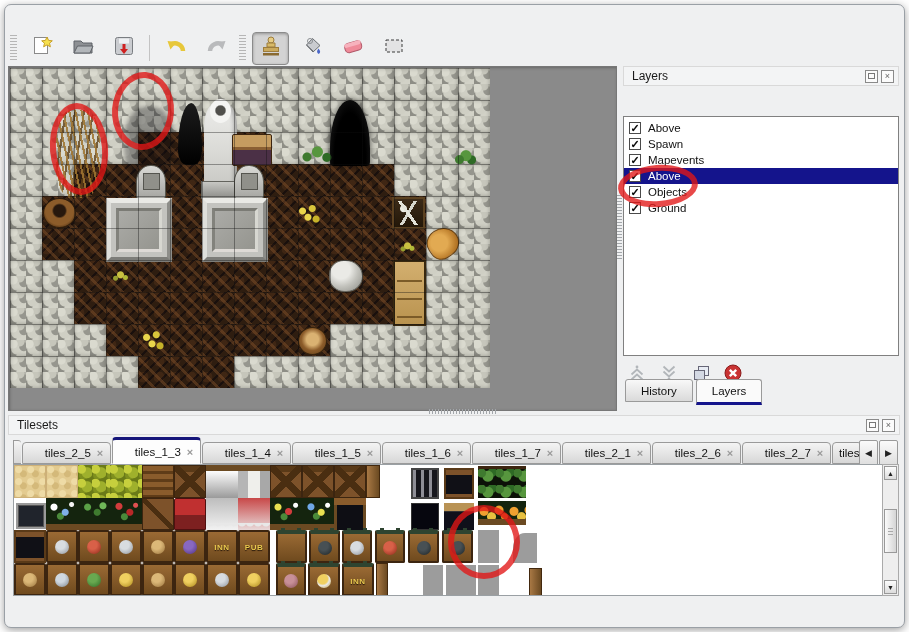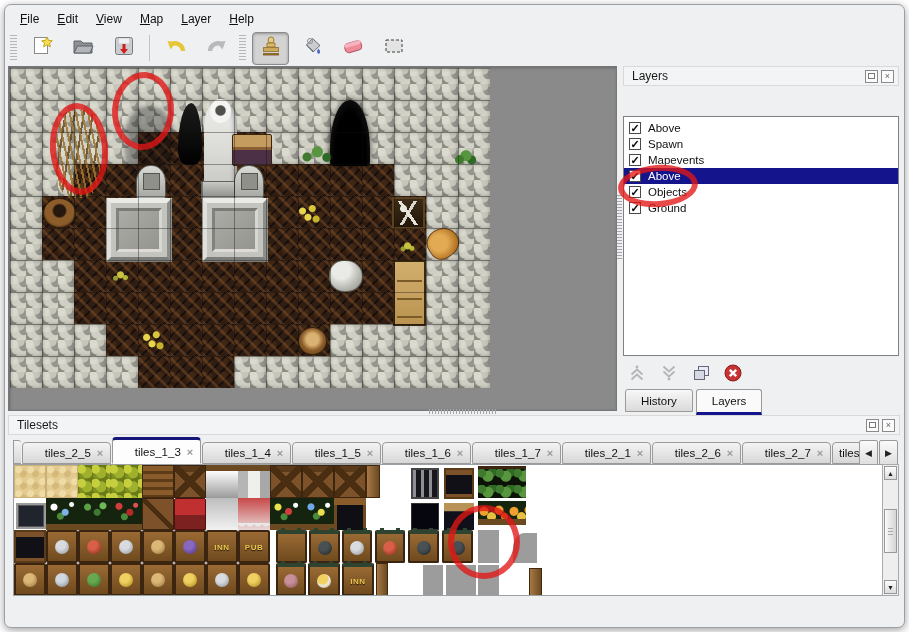--- a/index.html
+++ b/index.html
@@ -100,21 +100,21 @@
                  border:1px solid #979797;border-radius:3px;box-sizing:border-box;}
   .slider-handle::after{content:"";position:absolute;left:5px;right:5px;top:3px;bottom:3px;
                  background:repeating-linear-gradient(to right,#b2b2b2 0 1px,transparent 1px 3px);}
   .layer-list{position:absolute;left:0;top:50px;right:0;height:240px;background:#fff;border:1px solid #808080;padding-top:3px;box-sizing:border-box;}
   .layer-row{height:16px;display:flex;align-items:center;font-size:11.5px;color:#101010;padding-left:5px;}
   .layer-row.selected{background:#14148c;color:#fff;}
   .cb{width:12px;height:12px;background:#fff;border:1px solid #4a4a4a;margin-right:7px;font-size:11px;line-height:10px;
       text-align:center;color:#0a0a0a;font-weight:bold;box-sizing:border-box;flex:none;}
   .layer-btns{position:absolute;left:4px;top:295px;height:24px;display:flex;align-items:center;gap:12px;}
   .lb{width:20px;height:20px;display:flex;align-items:center;justify-content:center;}
-  .bottom-tabs{position:absolute;left:2px;top:323px;height:26px;display:flex;align-items:flex-start;}
+  .bottom-tabs{position:absolute;left:2px;top:313px;height:26px;display:flex;align-items:flex-start;}
   .btab{height:21px;padding:0 15px;display:flex;align-items:center;font-size:11.5px;color:#111;
         background:linear-gradient(#f8f8f8,#dadada);border:1px solid #9a9a9a;border-radius:3px 3px 0 0;margin-right:3px;}
   .btab.active{background:#fafafa;border-bottom:3px solid #14148c;height:22px;}
   
   .tilesets-panel{position:absolute;left:3px;top:410px;width:892px;height:192px;}
   .ttabs{position:absolute;left:5px;top:21px;right:40px;height:28px;display:flex;align-items:flex-end;overflow:hidden;}
   .ttab{height:22px;width:89px;flex:none;display:flex;align-items:center;justify-content:center;gap:6px;font-size:11.5px;color:#111;
         background:linear-gradient(#f4f4f4,#d7d7d7);border:1px solid #9a9a9a;border-radius:4px 4px 0 0;margin-right:1px;box-sizing:border-box;padding-left:15px;}
   .ttab.active{height:27px;background:#fdfdfd;border-top:3px solid #15157a;border-bottom:1px solid #fdfdfd;z-index:2;}
   .ttab.partial{width:30px;overflow:hidden;justify-content:flex-start;padding-left:6px;}
@@ -186,28 +186,20 @@
              background:repeating-linear-gradient(135deg,#bdbdbd 0 1px,transparent 1px 4px);}
   
   .annot{position:absolute;z-index:50;border:6px solid rgba(226,22,22,.78);border-radius:50%;pointer-events:none;box-sizing:border-box;}
 </style>
 </head>
 <body>
 
 <div class="screen">
   <div class="window">
 
-    <div class="menubar" id="menubar">
-        <div class="menu-item"><span class="mn">F</span>ile</div>
-        <div class="menu-item"><span class="mn">E</span>dit</div>
-        <div class="menu-item"><span class="mn">V</span>iew</div>
-        <div class="menu-item"><span class="mn">M</span>ap</div>
-        <div class="menu-item"><span class="mn">L</span>ayer</div>
-        <div class="menu-item"><span class="mn">H</span>elp</div>
-      </div>
 
     <div class="toolbar" id="toolbar">
         <div class="tb-grip"></div>
         <div class="tb-btn">
           <span><svg width="24" height="24">
               <rect x="4.5" y="3.5" width="13" height="16" fill="#fff" stroke="#8a8a8a"></rect>
               <polygon points="17,3 18.6,6.4 22.3,6.8 19.5,9.2 20.4,12.8 17,10.9 13.6,12.8 14.5,9.2 11.7,6.8 15.4,6.4" fill="#f6e04e" stroke="#c8a028"></polygon>
             </svg></span>
         </div>
         <div class="tb-btn">

